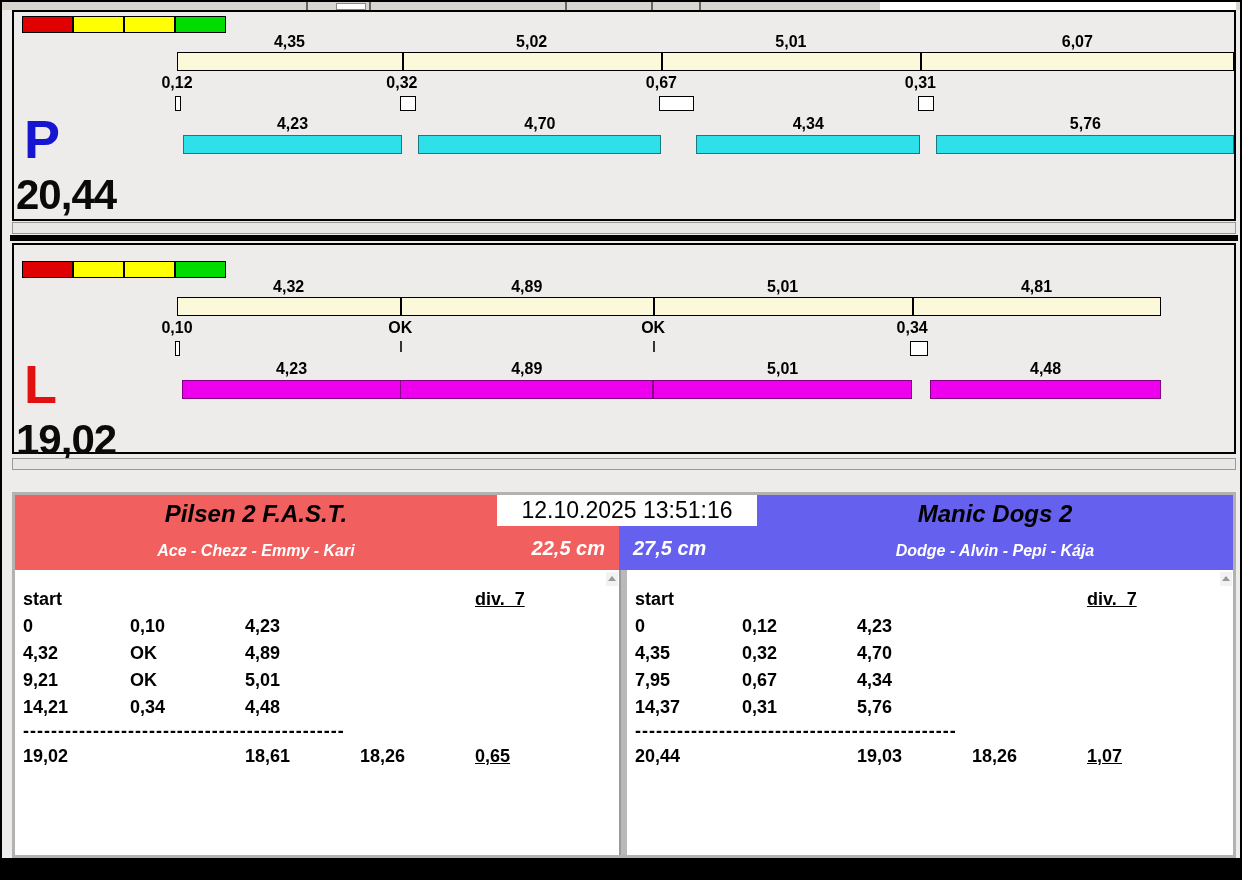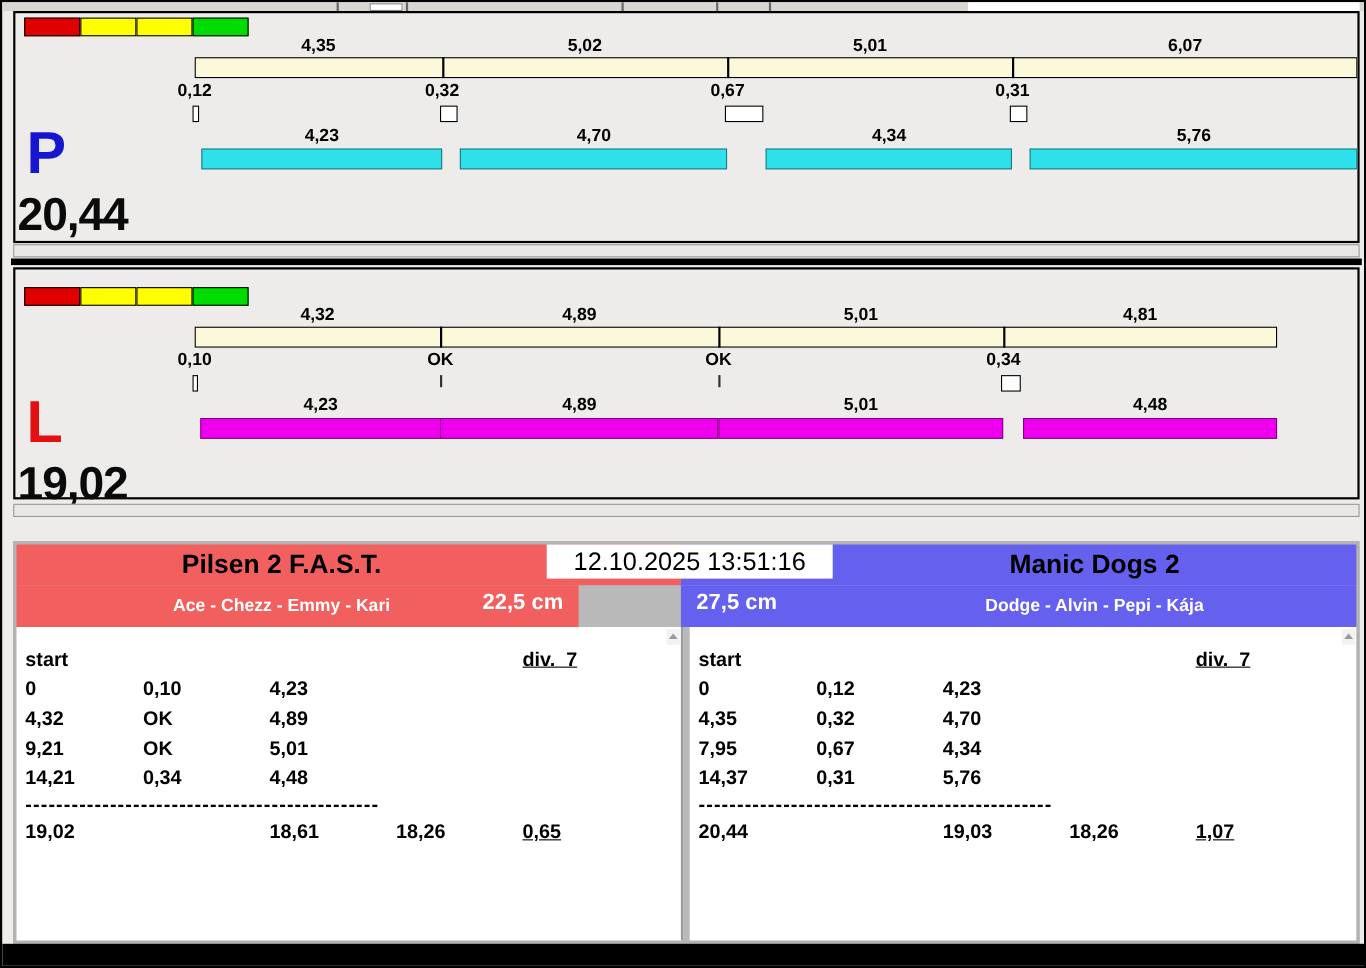--- a/index.html
+++ b/index.html
@@ -23,24 +23,24 @@
   .tick{position:absolute;background:#333;}
   .dogbar{position:absolute;border:1px solid rgba(0,0,0,.45);}
   .letter{position:absolute;font-size:54px;font-weight:bold;line-height:54px;}
   .total{position:absolute;font-size:42px;font-weight:bold;line-height:46px;color:#0a0a0a;letter-spacing:-1px;}
 
   .strip{position:absolute;left:10px;width:1224px;height:12px;background:#e8e7e5;border:1px solid #999;}
   .blacksep{position:absolute;left:8px;top:233px;width:1228px;height:6px;background:#000;}
 
   
   .scoreboard{position:absolute;left:10px;top:490px;width:1224px;height:366px;background:#b9b9b9;border:3px solid #b2b2b2;}
-  .hdr{position:absolute;}
+  .hdr{position:absolute;font-style:italic;}
   .red1{left:0;top:0;width:604px;height:37px;}
   .blue1{left:604px;top:0;width:614px;height:37px;}
-  .red2{left:0;top:37px;width:511px;height:38px;}
+  .red2{left:0;top:37px;width:604px;height:38px;}
   .blue2{left:604px;top:37px;width:614px;height:38px;}
   .team{display:block;font-size:24px;font-weight:bold;line-height:37px;color:#000;text-align:center;}
   .red1 .team{width:482px;}
   .blue1 .team{margin-left:138px;width:476px;}
   .dogs{display:block;font-size:16px;font-weight:bold;line-height:38px;color:#fff;text-align:center;}
   .red2 .dogs{width:482px;}
   .blue2 .dogs{margin-left:138px;width:476px;}
   .height{position:absolute;top:5px;font-size:20px;font-weight:bold;color:#fff;white-space:nowrap;}
   .hL{right:14px;}
   .hR{left:14px;}

